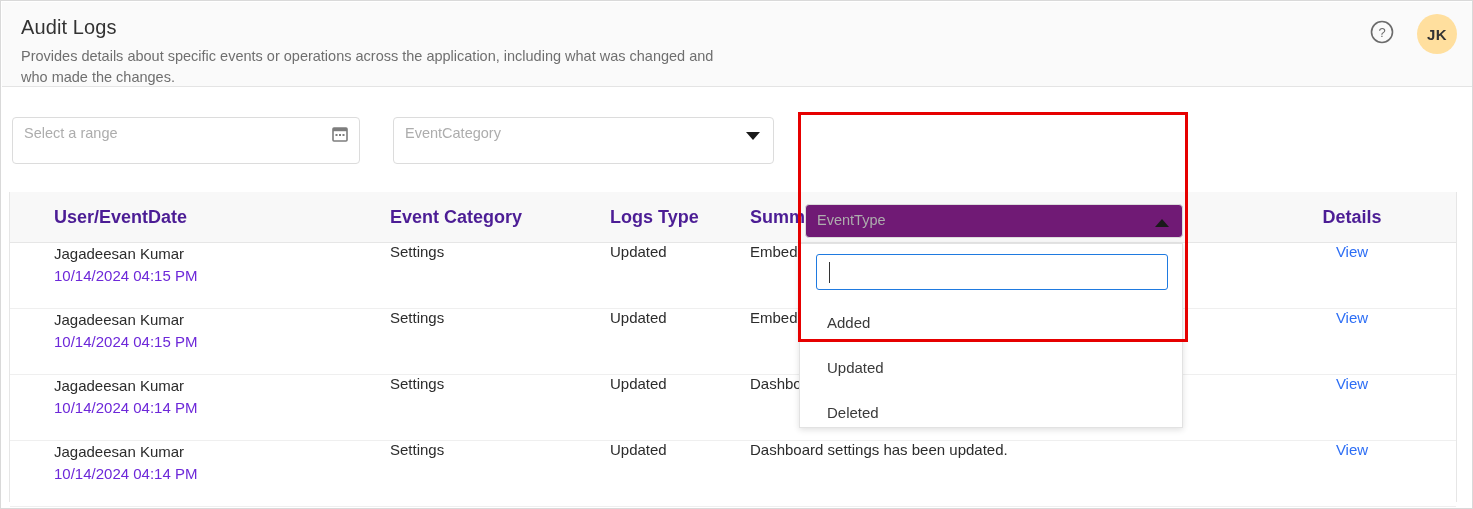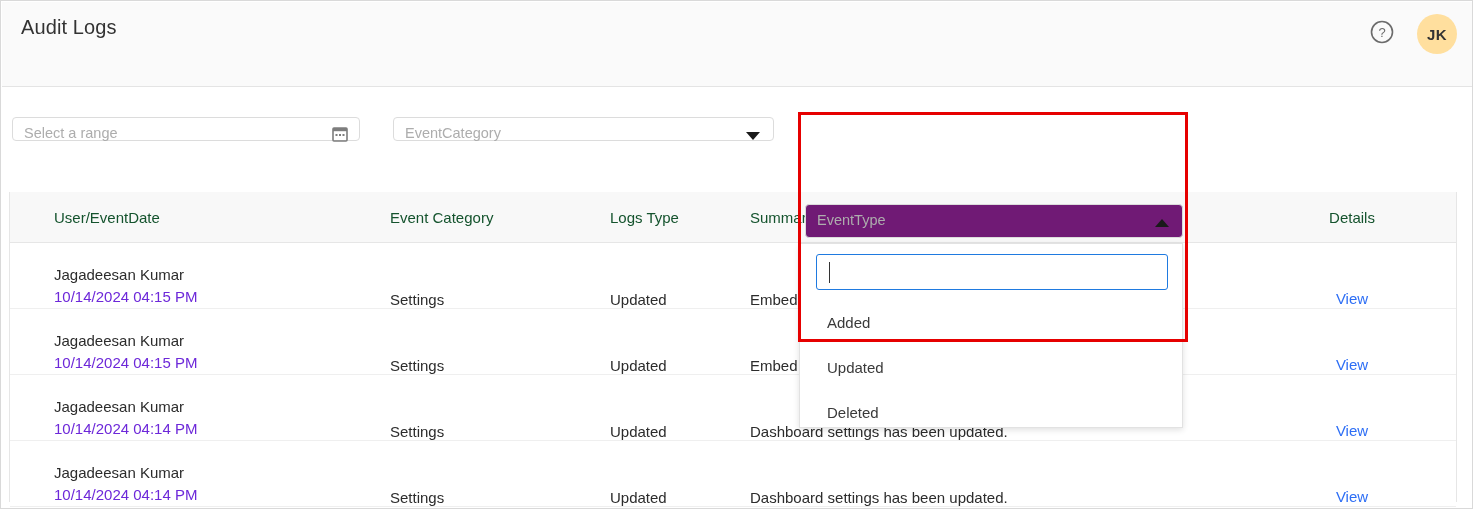--- a/index.html
+++ b/index.html
@@ -52,21 +52,21 @@
   }
 
   
   .filterbar {
     position: absolute; left: 1px; top: 86px;
     width: 1471px; height: 105px;
     background: #ffffff;
   }
   .field {
     position: absolute;
-    height: 24px;
+    height: 47px;
     border: 1px solid #dcdcdc;
     border-radius: 4px;
     background: #ffffff;
   }
   .field .ph {
     position: absolute; left: 11px; top: 7px;
     font-size: 14.5px; color: #adadad;
   }
   .daterange { left: 10px; top: 30px; width: 348px; }
   .cal-icon { position: absolute; right: 10px; top: 7px; width: 18px; height: 18px; cursor: pointer; }
@@ -184,24 +184,24 @@
     border-left: 1px solid #e6e6e6;
     border-right: 1px solid #e6e6e6;
   }
   .thead {
     display: flex; align-items: center;
     height: 51px;
     background: #f8f8f8;
     border-bottom: 1px solid #e6e6e6;
   }
   .thead .th {
-    font-size: 15px; font-weight: normal; color: #14532d;
+    font-size: 18px; font-weight: bold; color: #4c1d95;
   }
   .trow {
-    display: flex; align-items: flex-end;
+    display: flex; align-items: flex-start;
     height: 66px;
     border-bottom: 1px solid #efefef;
     background: #ffffff;
   }
   .c-user    { width: 380px; padding-left: 44px; }
   .c-cat     { width: 220px; }
   .c-type    { width: 140px; }
   .c-summary { width: 540px; }
   .c-details { width: 124px; text-align: center; }
 
@@ -217,20 +217,21 @@
     text-decoration: none;
   }
 </style>
 </head>
 <body>
 
 <div id="page">
 
   <div class="header">
     <div class="header-title">Audit Logs</div>
+    <div class="header-sub">Provides details about specific events or operations across the application, including what was changed and who made the changes.</div>
 
     <div class="help-icon">
       <svg width="26" height="26" viewBox="0 0 26 26">
         <circle cx="13" cy="13" r="10.5" fill="none" stroke="#6b6b6b" stroke-width="1.6"></circle>
         <text x="13" y="18" font-size="13" fill="#6b6b6b" text-anchor="middle" font-family="Liberation Sans, sans-serif">?</text>
       </svg>
     </div>
 
     <div class="avatar">JK</div>
   </div>

